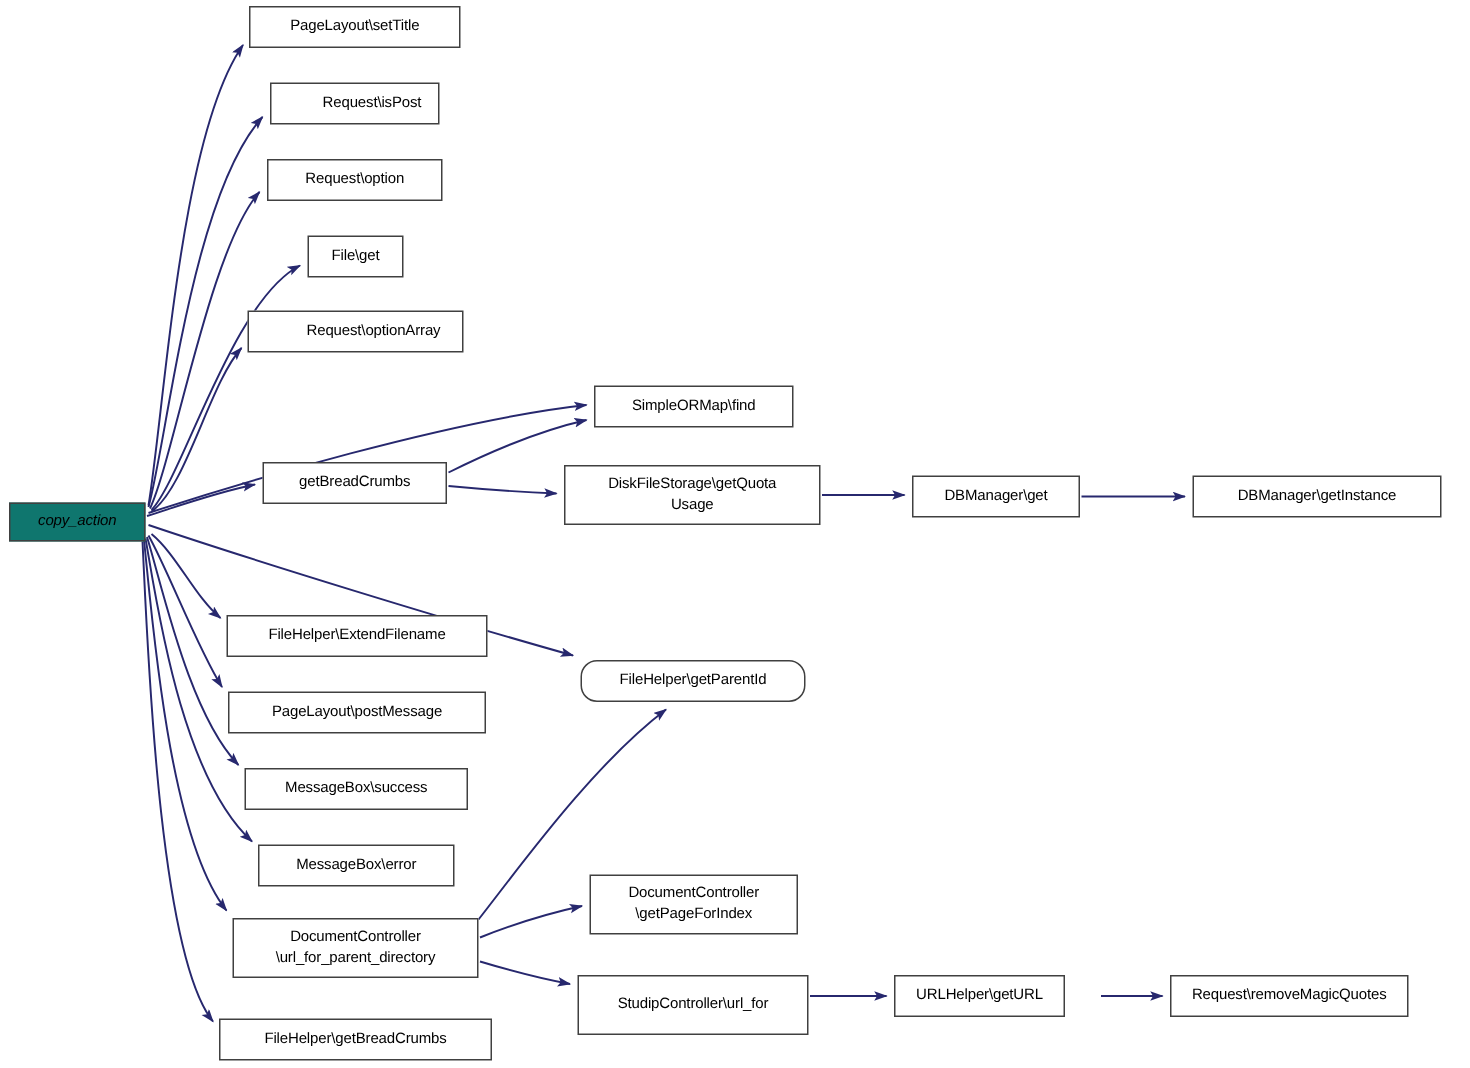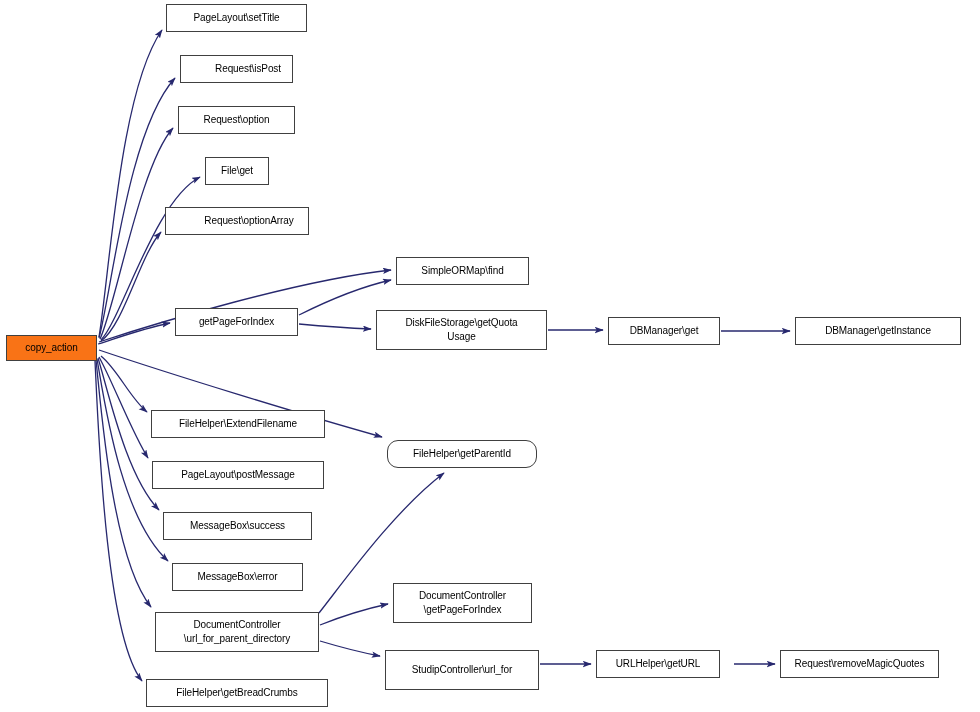--- a/index.html
+++ b/index.html
@@ -34,22 +34,23 @@
     line-height: 14px;
     letter-spacing: -0.1px;
     display: flex;
     align-items: center;
     justify-content: center;
     text-align: center;
     white-space: pre-line;
     z-index: 5;
   }
   .node.root {
-    background: #f97316;
+    background: #0f766e;
     border-color: #404040;
+    font-style: italic;
   }
 </style>
 </head>
 <body>
 
 <div id="graph-canvas">
   <svg id="edge-layer" viewBox="0 0 980 712" xmlns="http://www.w3.org/2000/svg">
     <defs>
       <marker id="arrowhead" markerWidth="9" markerHeight="9" refX="8.2" refY="3.2" orient="auto" markerUnits="userSpaceOnUse">
         <path d="M 0,0 L 9,3.2 L 0,6.4 L 1.9,3.2 Z" fill="#27286e"></path>
@@ -82,32 +83,32 @@
       </g>
   </svg>
   <div id="nodes-group">
       <div class="node root" style="left: 6px; top: 335px; width: 91px; height: 26px;"><span>copy_action</span></div>
       <div class="node" style="left: 166px; top: 4px; width: 141px; height: 28px;"><span>PageLayout\setTitle</span></div>
       <div class="node" style="left: 180px; top: 55px; width: 113px; height: 28px; padding-left: 23px;"><span>Request\isPost</span></div>
       <div class="node" style="left: 178px; top: 106px; width: 117px; height: 28px;"><span>Request\option</span></div>
       <div class="node" style="left: 205px; top: 157px; width: 64px; height: 28px;"><span>File\get</span></div>
       <div class="node" style="left: 165px; top: 207px; width: 144px; height: 28px; padding-left: 24px;"><span>Request\optionArray</span></div>
       <div class="node" style="left: 396px; top: 257px; width: 133px; height: 28px;"><span>SimpleORMap\find</span></div>
-      <div class="node" style="left: 175px; top: 308px; width: 123px; height: 28px;"><span>getPageForIndex</span></div>
+      <div class="node" style="left: 175px; top: 308px; width: 123px; height: 28px;"><span>getBreadCrumbs</span></div>
       <div class="node" style="left: 376px; top: 310px; width: 171px; height: 40px;"><span>DiskFileStorage\getQuota
 Usage</span></div>
       <div class="node" style="left: 608px; top: 317px; width: 112px; height: 28px;"><span>DBManager\get</span></div>
       <div class="node" style="left: 795px; top: 317px; width: 166px; height: 28px;"><span>DBManager\getInstance</span></div>
       <div class="node" style="left: 151px; top: 410px; width: 174px; height: 28px;"><span>FileHelper\ExtendFilename</span></div>
       <div class="node" style="left: 387px; top: 440px; width: 150px; height: 28px; border-radius: 11px;"><span>FileHelper\getParentId</span></div>
       <div class="node" style="left: 152px; top: 461px; width: 172px; height: 28px;"><span>PageLayout\postMessage</span></div>
       <div class="node" style="left: 163px; top: 512px; width: 149px; height: 28px;"><span>MessageBox\success</span></div>
       <div class="node" style="left: 172px; top: 563px; width: 131px; height: 28px;"><span>MessageBox\error</span></div>
       <div class="node" style="left: 155px; top: 612px; width: 164px; height: 40px;"><span>DocumentController
 \url_for_parent_directory</span></div>
       <div class="node" style="left: 393px; top: 583px; width: 139px; height: 40px;"><span>DocumentController
 \getPageForIndex</span></div>
       <div class="node" style="left: 385px; top: 650px; width: 154px; height: 40px;"><span>StudipController\url_for</span></div>
-      <div class="node" style="left: 596px; top: 650px; width: 124px; height: 28px;"><span>URLHelper\getURL</span></div>
+      <div class="node" style="left: 596px; top: 650px; width: 114px; height: 28px;"><span>URLHelper\getURL</span></div>
       <div class="node" style="left: 780px; top: 650px; width: 159px; height: 28px;"><span>Request\removeMagicQuotes</span></div>
       <div class="node" style="left: 146px; top: 679px; width: 182px; height: 28px;"><span>FileHelper\getBreadCrumbs</span></div>
     </div>
 </div>
 
 </body></html>

